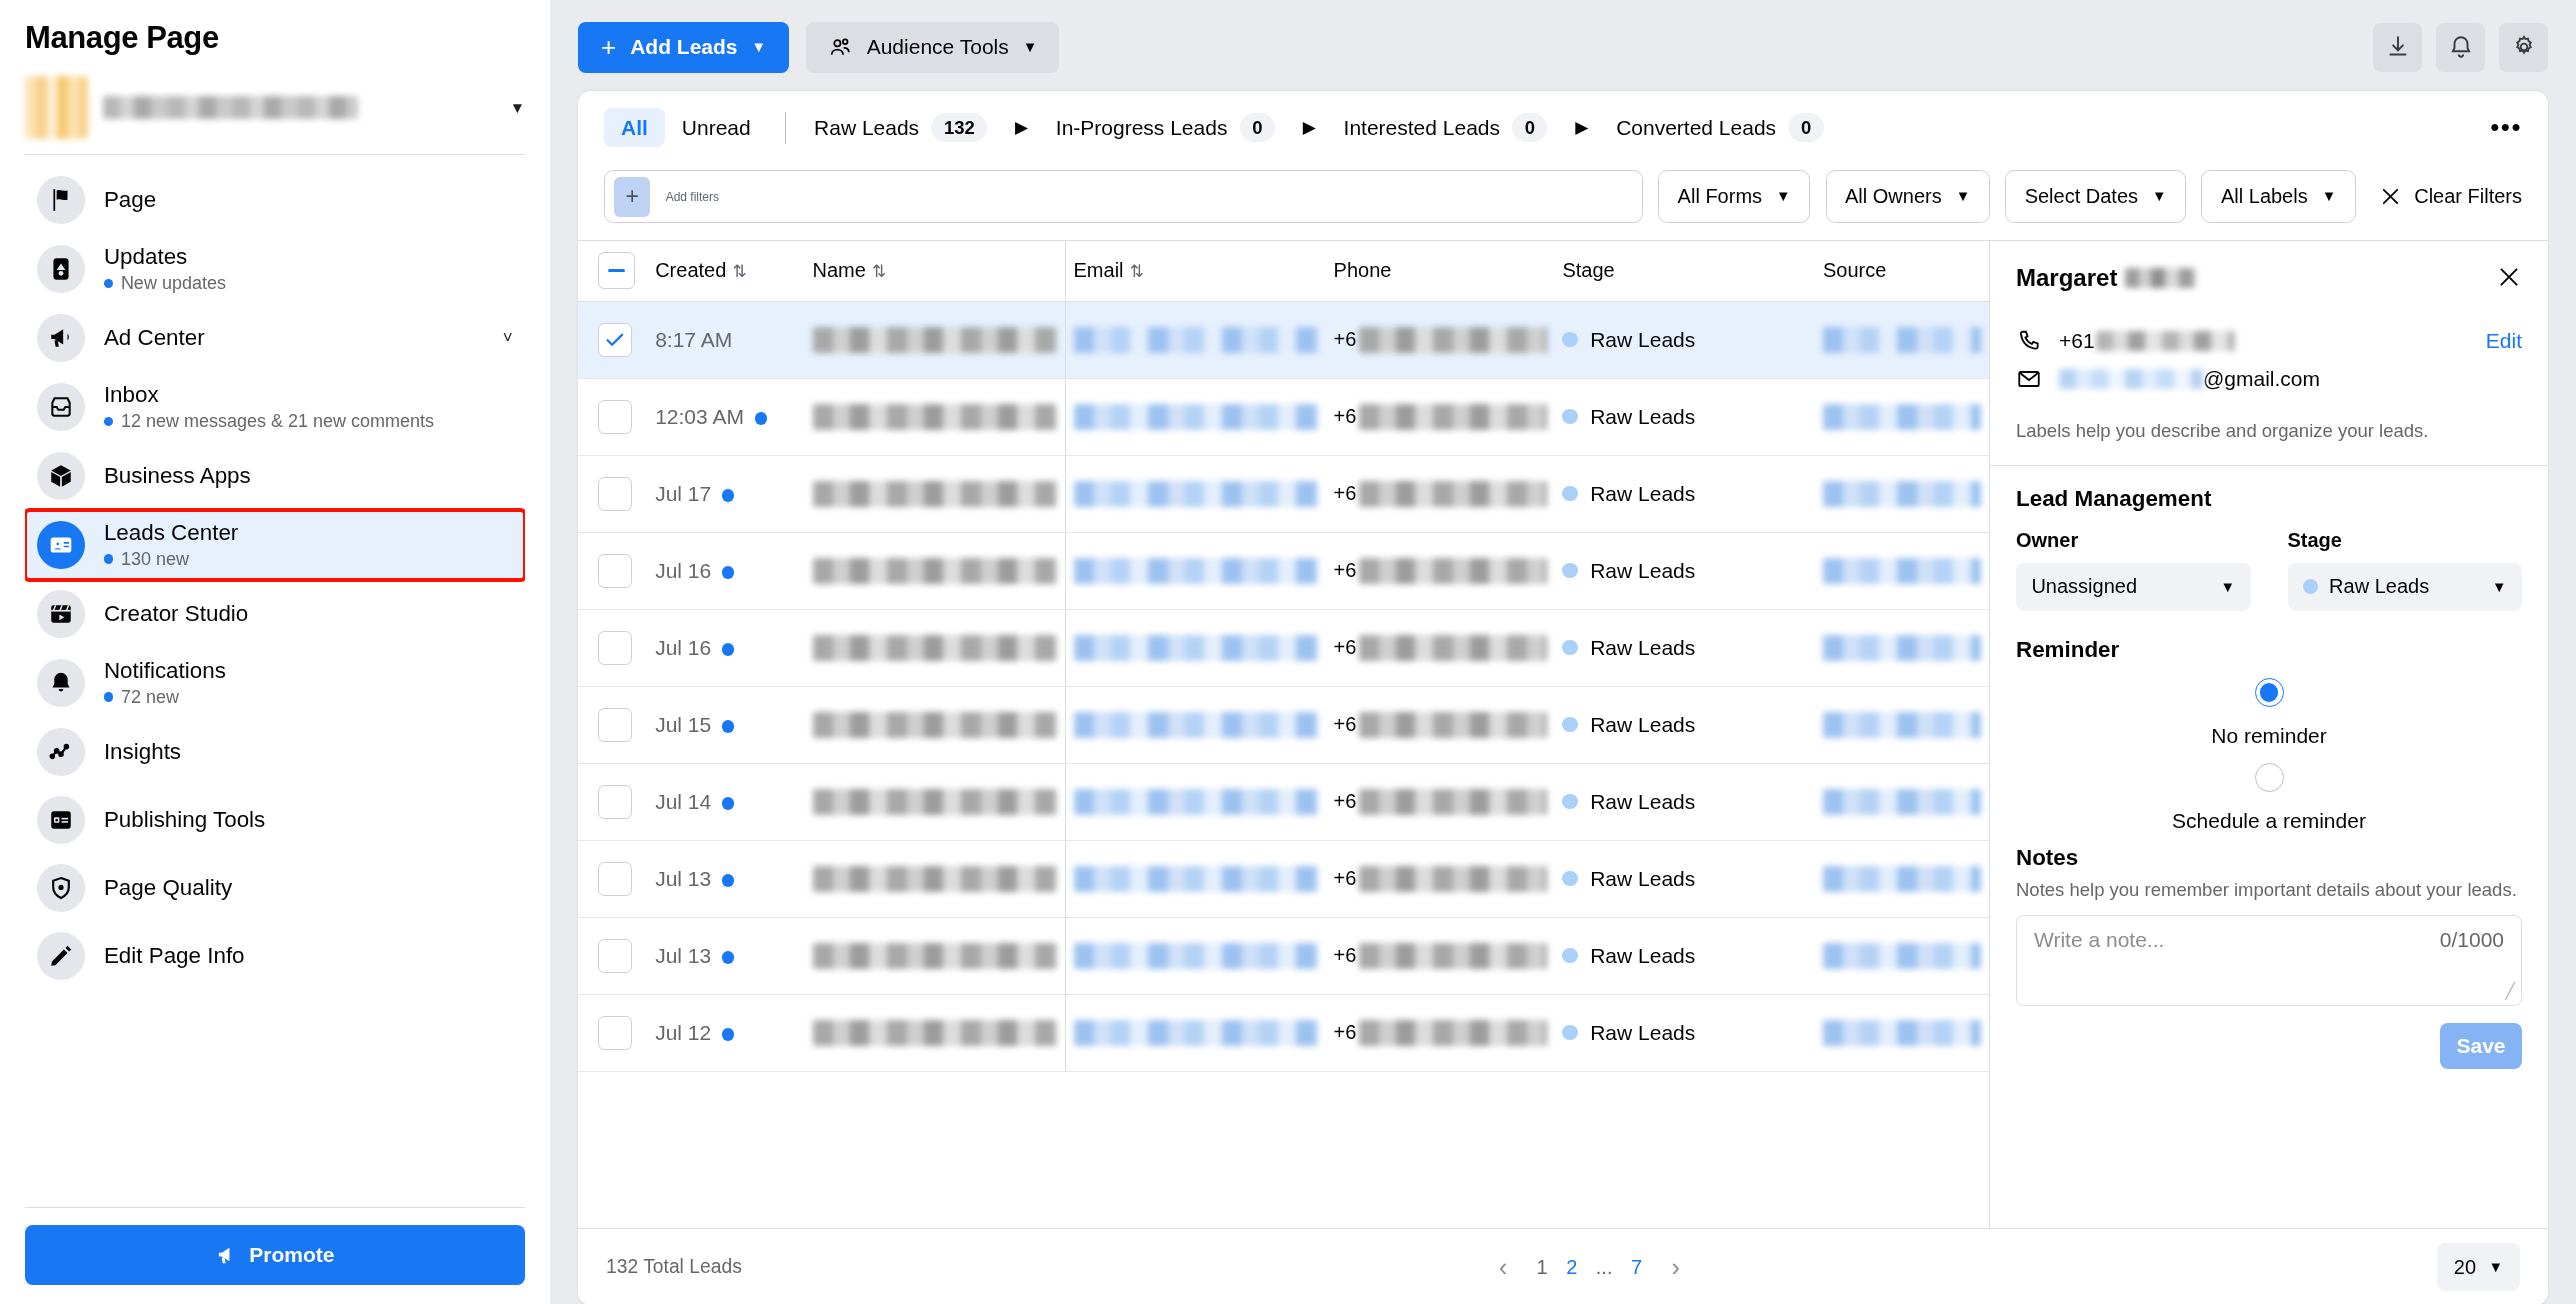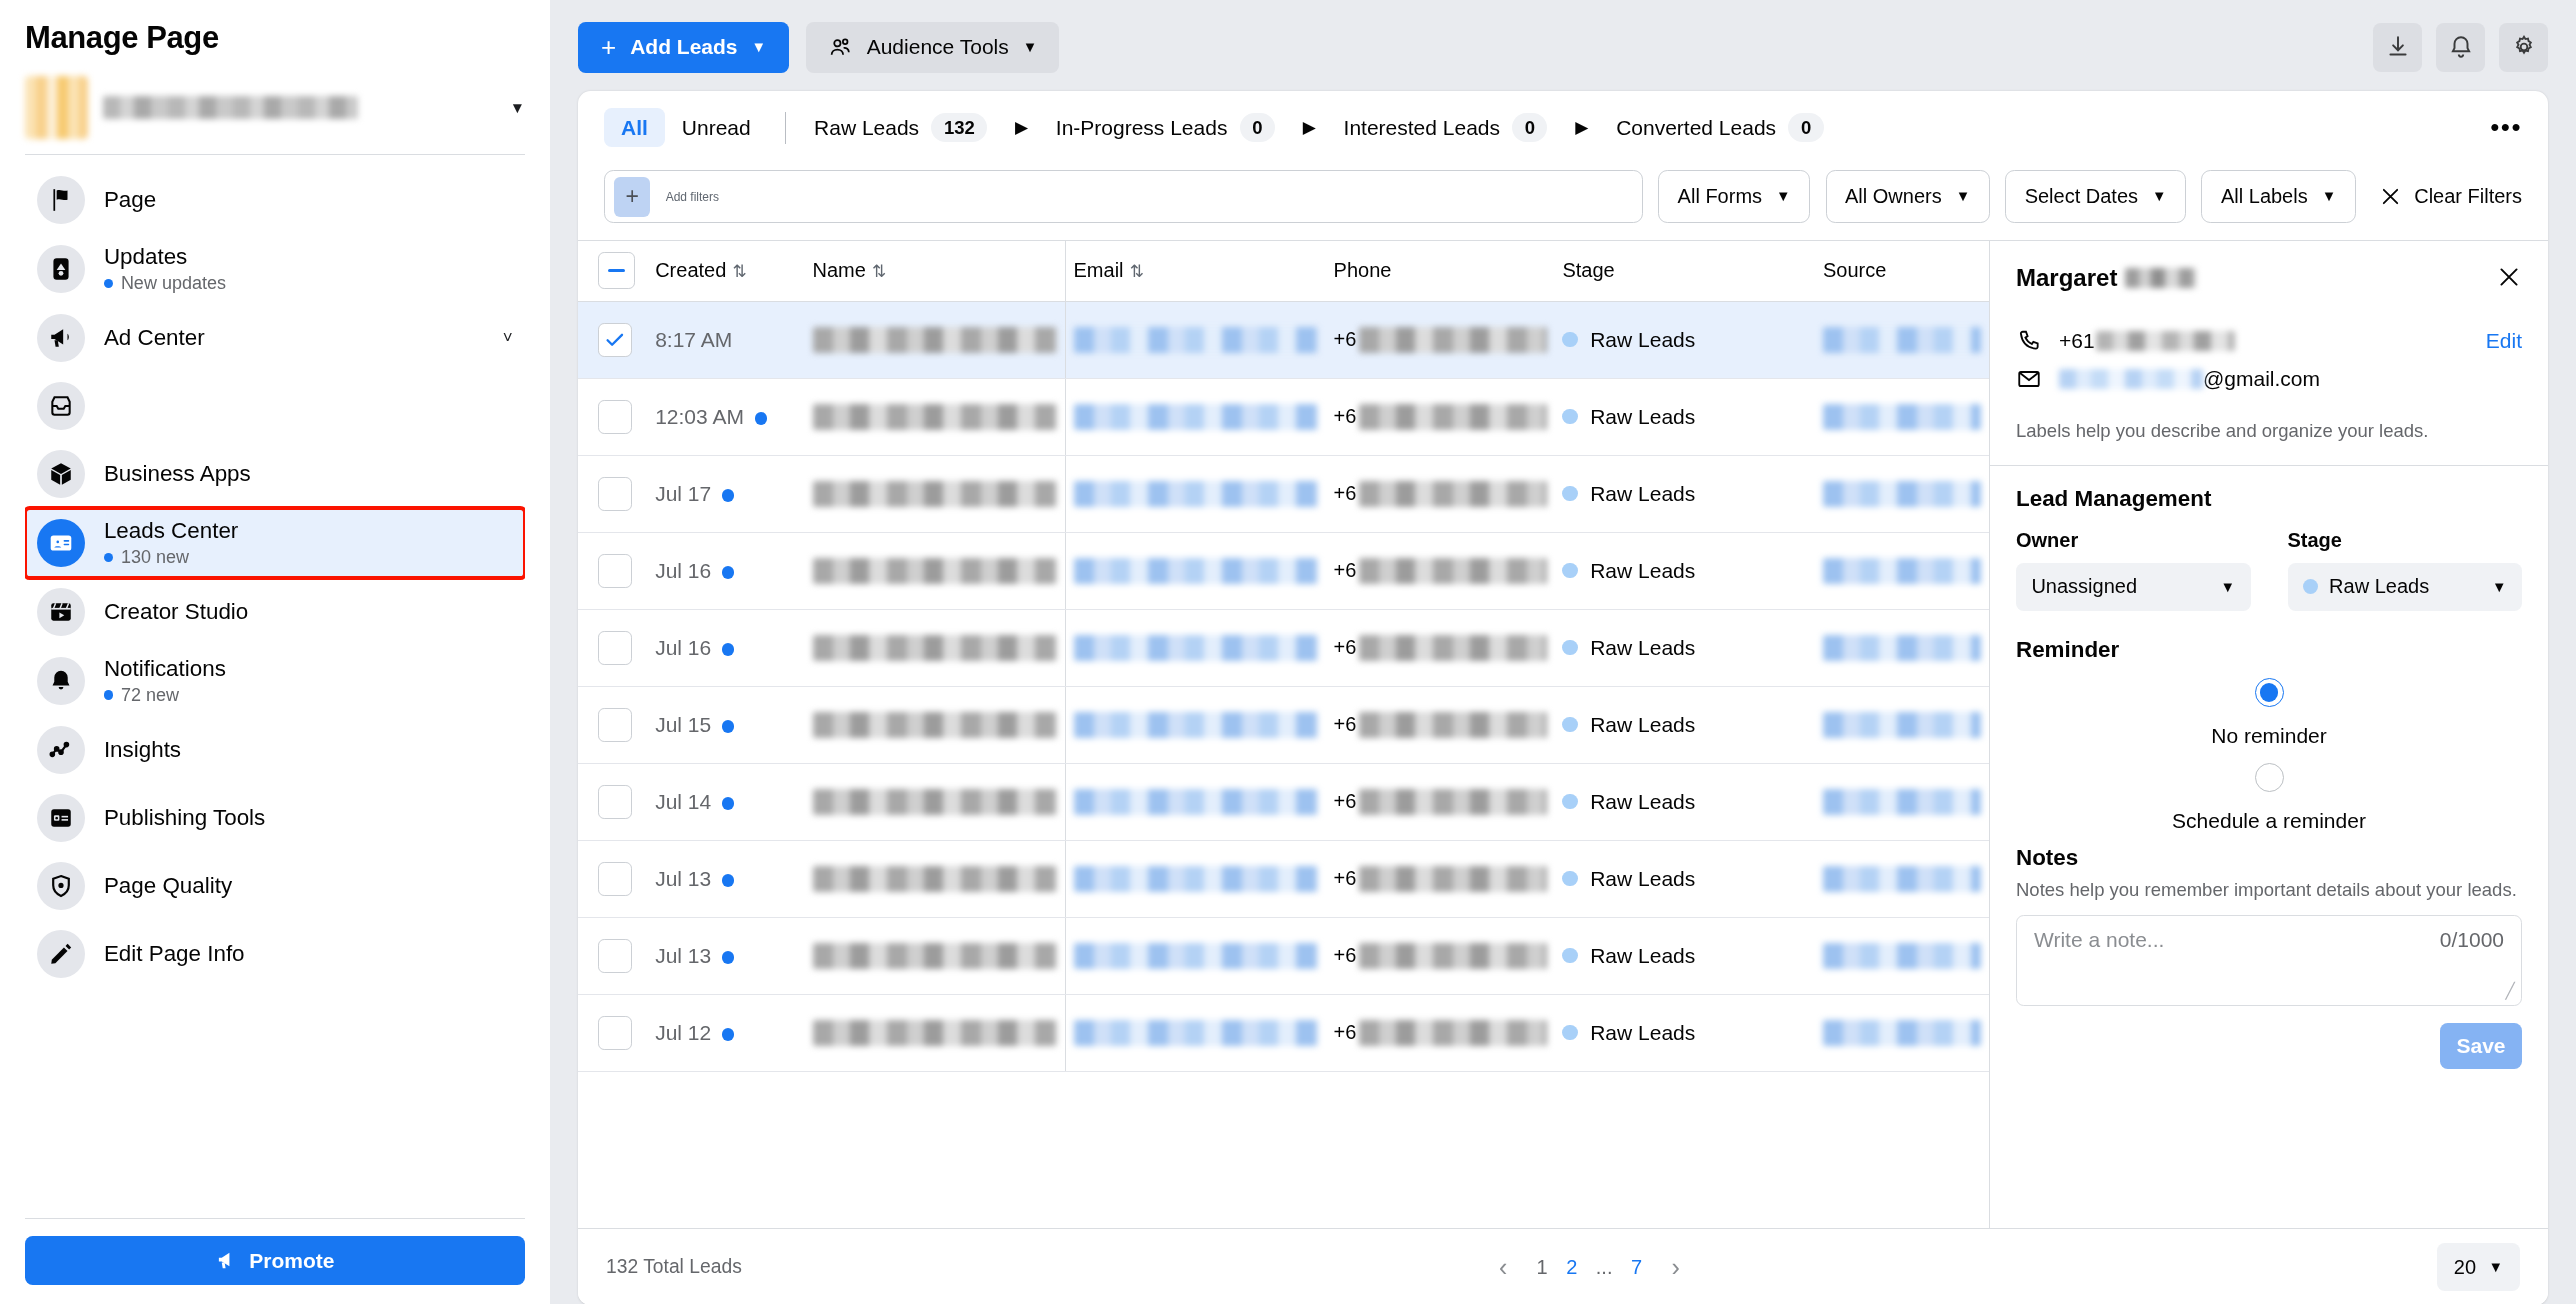--- a/index.html
+++ b/index.html
@@ -53,21 +53,21 @@
   .sb-ico svg { width: 26px; height: 26px; display: block; }
   .sb-text { display: flex; flex-direction: column; gap: 3.1px; }
   .sb-label { font-size: 22.4px; color: #050505; line-height: 1.15; }
   .sb-sub { font-size: 18px; color: #65676b; display: flex; align-items: center; gap: 7.7px; }
   .bluedot { width: 9.3px; height: 9.3px; border-radius: 50%; background: #1877f2; flex: 0 0 9.3px; display: inline-block; }
   .sb-chev { margin-left: auto; font-size: 17px; color: #1c1e21; }
 
   .sb-footer { padding: 0 0 20px 0; }
   .sb-footdiv { height: 0.8px; background: #dadde1; margin-bottom: 17px; }
   .promote-btn {
-    width: 100%; height: 49px; background: #1877f2; color: #fff; border: none;
+    width: 100%; height: 60px; background: #1877f2; color: #fff; border: none;
     border-radius: 7.7px; font-size: 21px; font-weight: bold; cursor: pointer;
     display: flex; align-items: center; justify-content: center; gap: 10.8px;
     font-family: "Liberation Sans", sans-serif;
   }
   .promote-btn svg { width: 23px; height: 23px; }
 
   
   .main { flex: 1 1 auto; height: 1305px; padding: 20px 28px 0 28px; display: flex; flex-direction: column; min-width: 0; }
   .topbar { display: flex; align-items: center; gap: 17px; height: 54px; flex: 0 0 54px; }
   .btn-primary {
@@ -285,20 +285,27 @@
           </span>
         <span class="sb-chev">˅</span>
       </div>
 
       <div class="sb-item">
         <span class="sb-ico">
           <svg viewBox="0 0 24 24" fill="none" stroke="currentColor" stroke-width="1.9">
               <path d="M4 8l2-4h12l2 4v10a2 2 0 0 1-2 2H6a2 2 0 0 1-2-2z"></path>
               <path d="M4 12h4l1.5 2.5h5L16 12h4"></path>
             </svg>
+        </span>
+        <span class="sb-text">
+          <span class="sb-label">Inbox</span>
+          <span class="sb-sub">
+              <i class="bluedot"></i>
+              <span>12 new messages &amp; 21 new comments</span>
+            </span>
         </span>
       </div>
 
       <div class="sb-item">
         <span class="sb-ico">
           <svg viewBox="0 0 24 24" fill="currentColor">
               <path d="M12 2l9 5-9 5-9-5z"></path>
               <path d="M3 8.4l8.2 4.5V22L3 17.4z"></path>
               <path d="M21 8.4L12.8 12.9V22L21 17.4z"></path>
             </svg>

